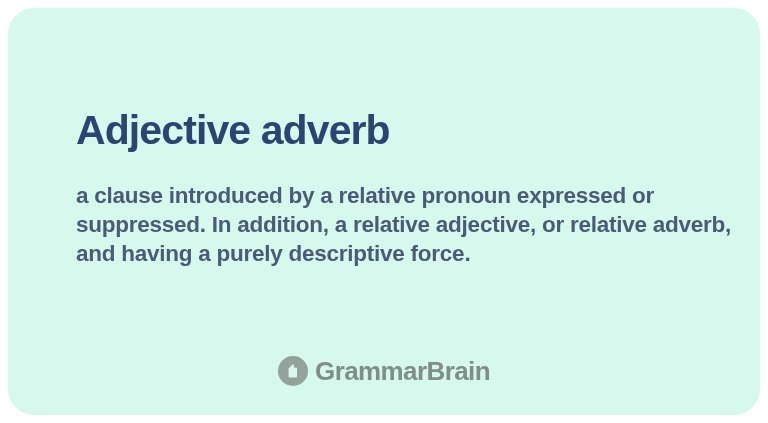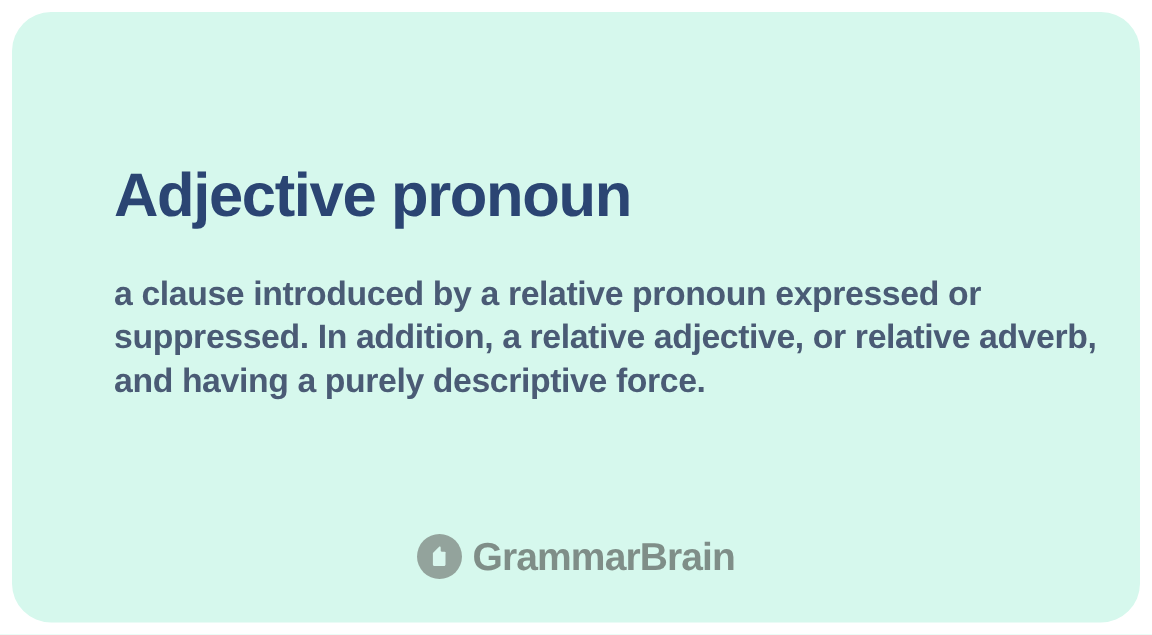--- a/index.html
+++ b/index.html
@@ -98,21 +98,21 @@
     white-space: nowrap;
   }
 </style>
 </head>
 <body>
 
 <div class="definition-card">
 
   <div class="card-inner">
 
-    <h1 class="term-title">Adjective pronoun</h1>
+    <h1 class="term-title">Adjective adverb</h1>
 
     <p class="definition-text">a clause introduced by a relative pronoun expressed or suppressed. In addition, a relative adjective, or relative adverb, and having a purely descriptive force.</p>
 
   </div>
 
   <div class="brand-logo-wrap">
     <div class="brand-logo">
 
       <svg class="brand-mark" viewBox="0 0 30 30" aria-hidden="true">
         <circle cx="15" cy="15" r="15" fill="#93a39c"></circle>

